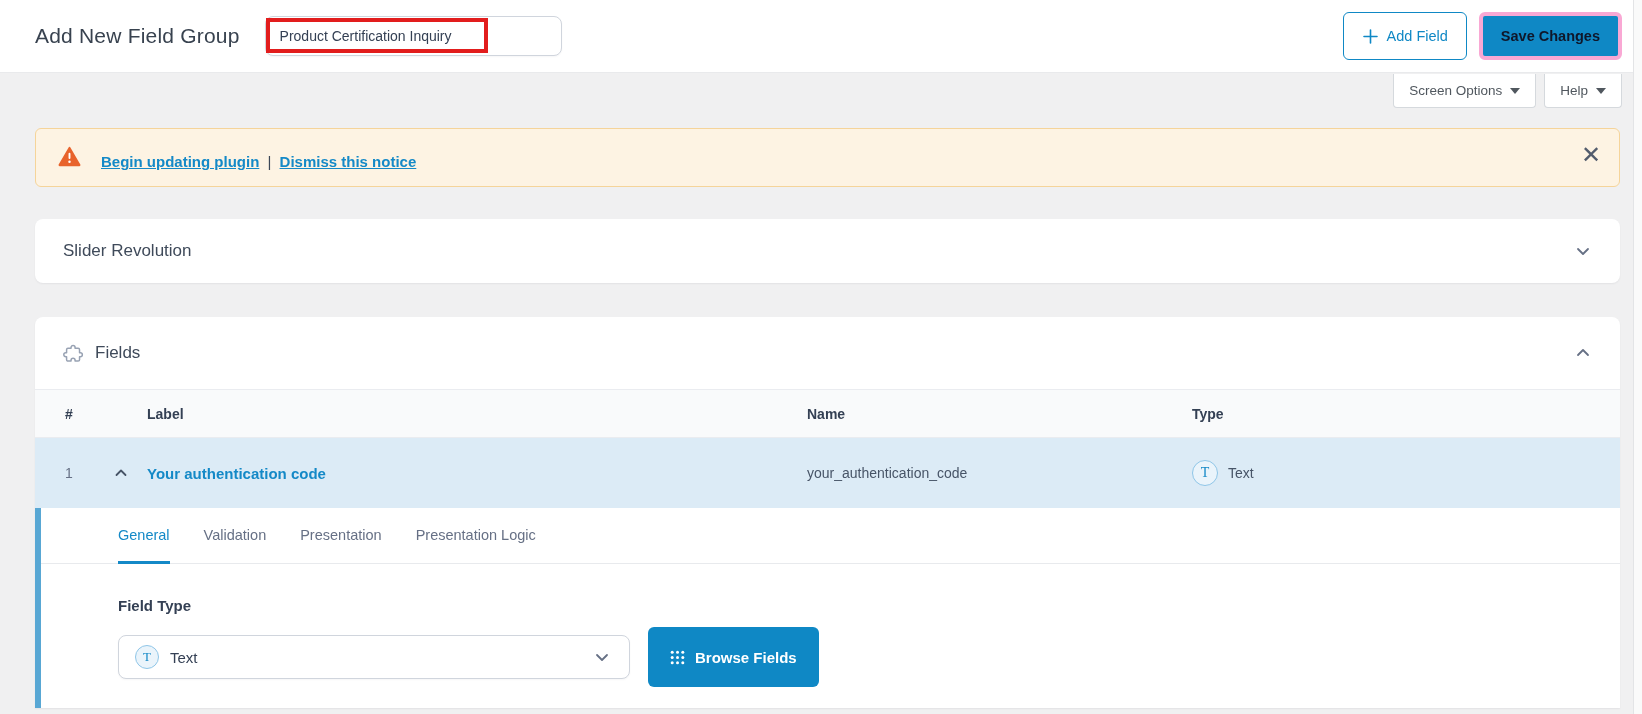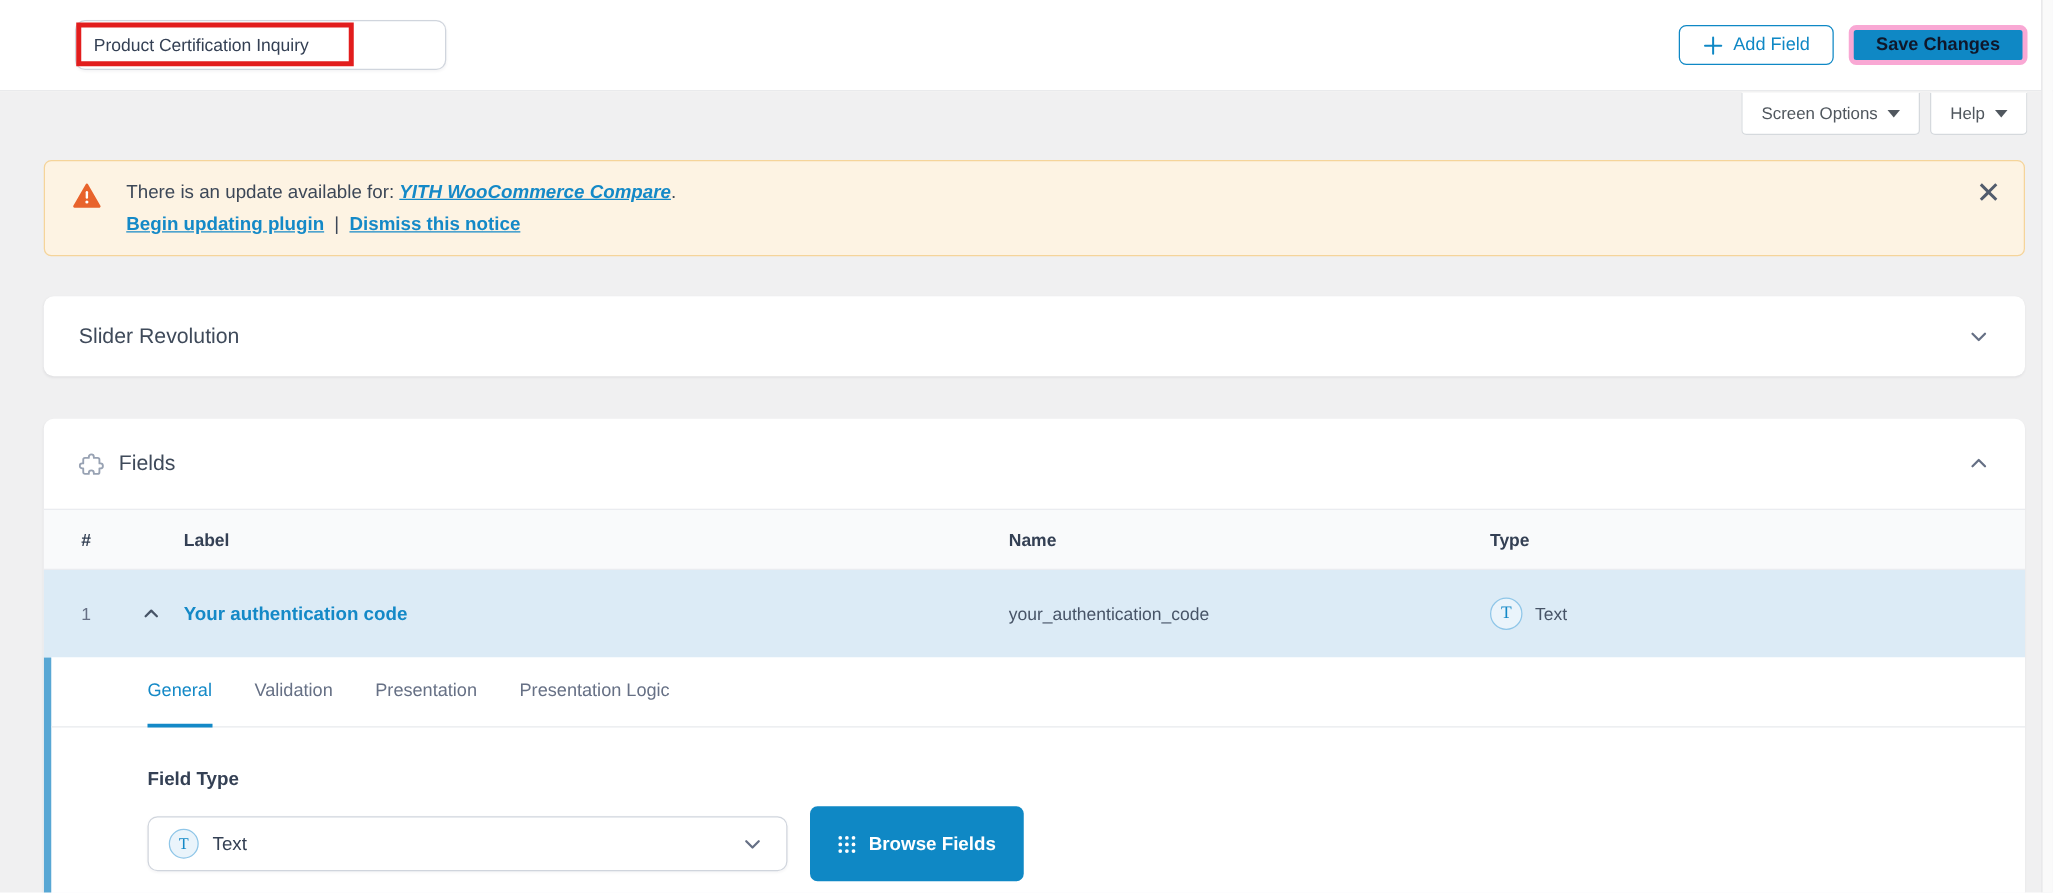--- a/index.html
+++ b/index.html
@@ -20,21 +20,21 @@
   .title-input {
     width:297px; height:40px; border:1px solid #d0d5dd; border-radius:8px;
     padding:0 14px; font-size:14px; color:#344054; font-family:inherit; outline:none;
     box-shadow:0 1px 2px rgba(16,24,40,.04);
   }
   .red-annotation {
     position:absolute; left:1px; top:2px; width:222px; height:35px;
     border:4px solid #e21d1d; pointer-events:none;
   }
   .top-actions { margin-left:auto; display:flex; align-items:center; gap:12px; }
-  .btn { height:32px; border-radius:6px; font-family:inherit; font-size:14.5px;
+  .btn { height:48px; border-radius:6px; font-family:inherit; font-size:14.5px;
     display:inline-flex; align-items:center; gap:8px; cursor:pointer; }
   .btn-secondary { background:#fff; color:#0f88c5; border:1px solid #0f88c5; padding:0 18px; font-weight:500; }
   .btn-primary   { background:#0f88c5; color:#0f172a; border:4px solid #f9a8d4; padding:0 18px; font-weight:700; }
   
   .screen-meta { position:absolute; top:74px; right:20px; display:flex; gap:8px; z-index:2; }
   .meta-tab {
     background:#fff; border:1px solid #d5d9dd; border-top:none; border-radius:0 0 4px 4px;
     padding:9px 15px; font-size:13.5px; color:#50575e; display:flex; align-items:center; gap:8px;
     cursor:pointer;
   }
@@ -104,20 +104,21 @@
     font-size:15px; font-weight:600; padding:0 22px; display:inline-flex; align-items:center; gap:10px;
     cursor:pointer; font-family:inherit;
   }
   
   .scrollbar-track { position:absolute; top:0; right:0; width:9px; height:714px; background:#fafafa; border-left:1px solid #e3e4e6; z-index:5; }
 </style>
 </head>
 <body>
 
 <header class="top-bar">
+  <h1 class="page-title">Add New Field Group</h1>
   <div class="title-input-wrap">
     <input class="title-input" type="text" value="Product Certification Inquiry" style="">
     <div class="red-annotation"></div>
   </div>
   <div class="top-actions">
     <button class="btn btn-secondary">
       <span style="display:flex;">
         <svg width="17" height="17" viewBox="0 0 17 17">
             <path d="M8.5 2v13M2 8.5h13" stroke="#0f88c5" stroke-width="1.6" stroke-linecap="round"></path>
           </svg>
@@ -145,23 +146,20 @@
 
   <div class="notice">
     <span style="margin-top:1px;">
       <svg width="23" height="21" viewBox="0 0 24 22">
         <path d="M12 2 L22.4 20 H1.6 Z" fill="#e8632c" stroke="#e8632c" stroke-width="2.2" stroke-linejoin="round"></path>
         <rect x="11" y="7.2" width="2" height="6.4" rx="1" fill="#fff"></rect>
         <circle cx="12" cy="16.4" r="1.3" fill="#fff"></circle>
       </svg>
     </span>
     <div class="notice-text">
-      <div>
-        <span>There is an update available for: </span><a class="plugin-link">YITH WooCommerce Compare</a><span>.</span>
-      </div>
       <div class="notice-line2">
         <a class="action-link">Begin updating plugin</a>
         <span class="notice-sep">|</span>
         <a class="action-link">Dismiss this notice</a>
       </div>
     </div>
     <button class="notice-close">✕</button>
   </div>
 
   <div class="card card-slider">

